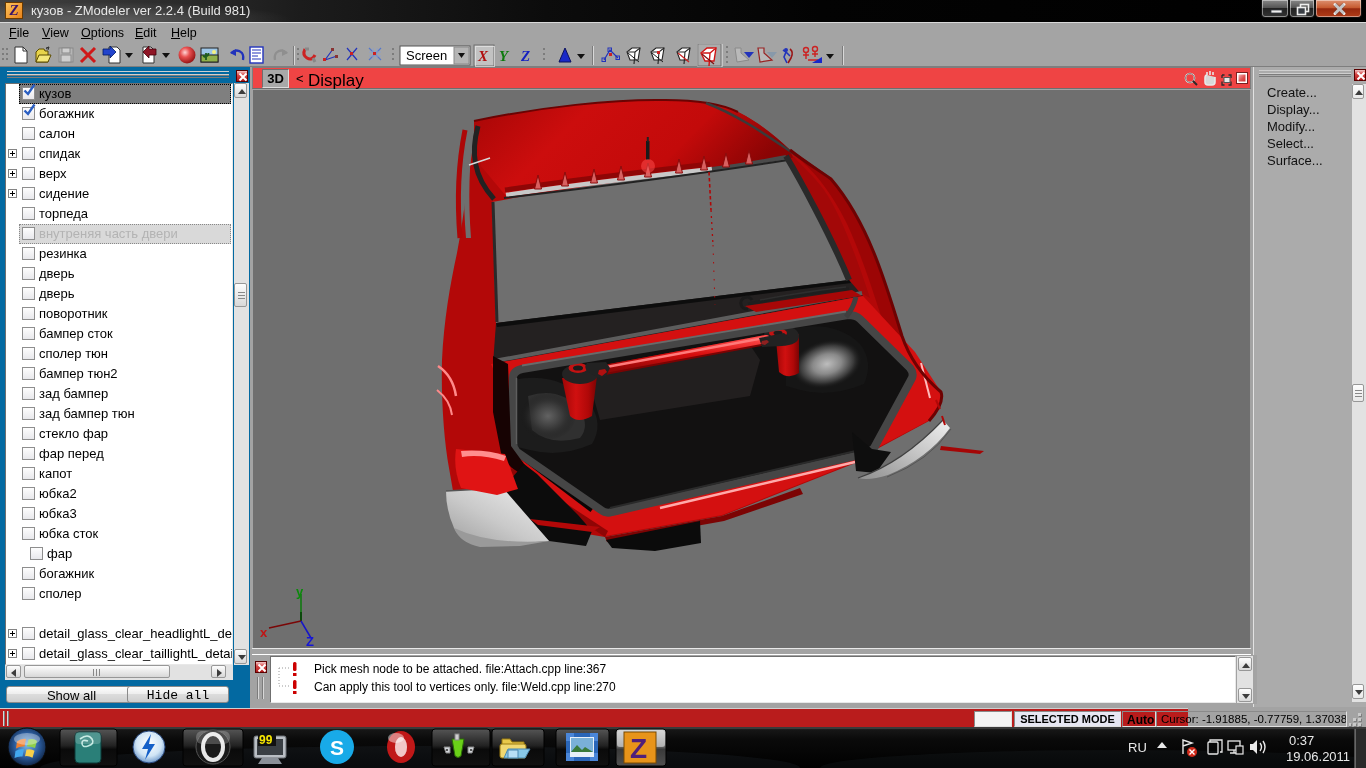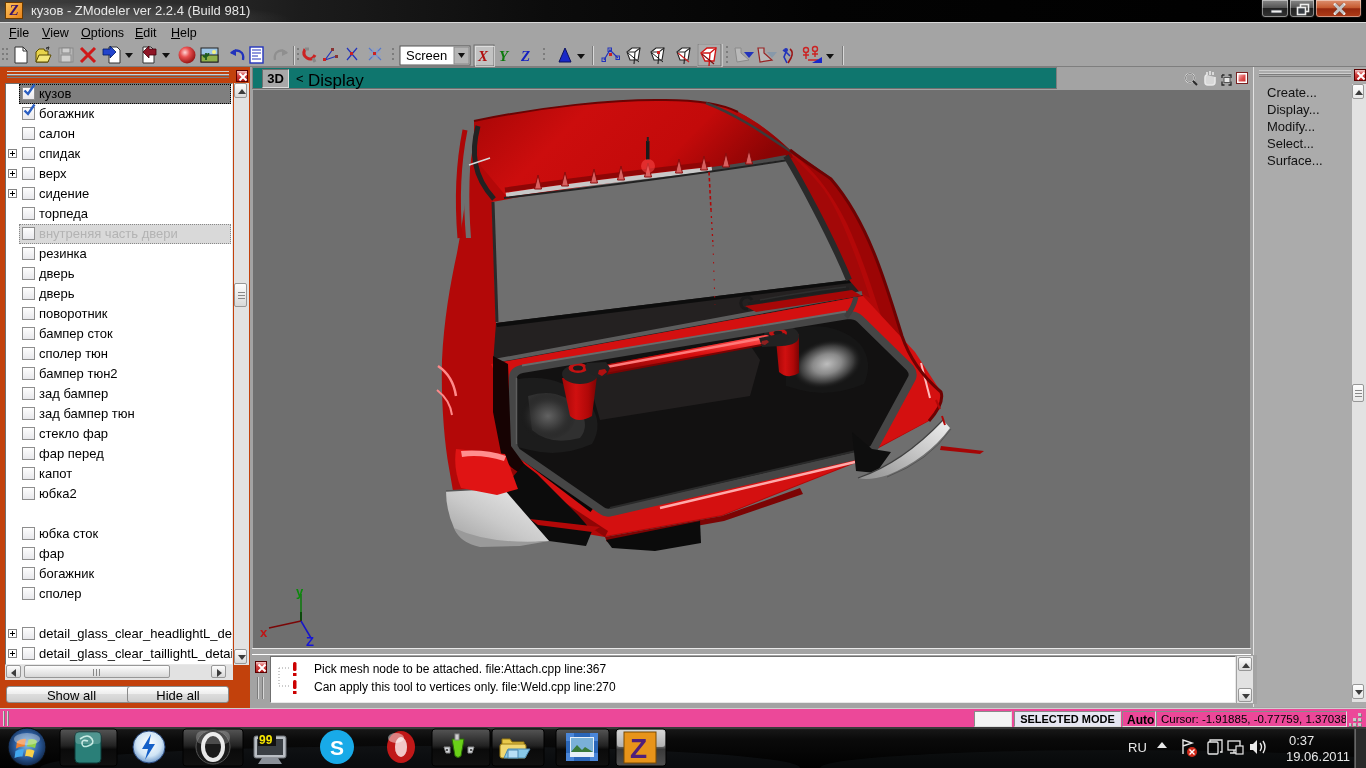--- a/index.html
+++ b/index.html
@@ -23,21 +23,21 @@
 .winbtn svg { position:absolute; left:0; top:0; }
 #menubar { position:absolute; left:0; top:22px; width:1366px; height:22px;
   background:#a4a4a4; border-top:1px solid #d9d9d9; font-size:12.5px; color:#000; }
 #menubar span { position:absolute; top:3px; }
 #menubar u { text-decoration:underline; }
 #toolbar { position:absolute; left:0; top:44px; width:1366px; height:23px;
   background:#a4a4a4; border-bottom:1px solid #7e7e7e; }
 #mainbg { position:absolute; left:0; top:67px; width:1366px; height:641px; background:#a3a3a3; }
 
 
-#lpanel { position:absolute; left:0; top:67px; width:250px; height:641px; background:#c2410c; }
+#lpanel { position:absolute; left:0; top:67px; width:250px; height:641px; background:#0369a1; }
 .grip2 { position:absolute; height:7px; border-top:1px solid #cfcfcf; border-bottom:1px solid #7c7c7c; }
 .grip2:after { content:""; position:absolute; left:0; right:0; top:2px; height:0;
   border-top:1px solid #cfcfcf; box-shadow:0 1px 0 #7c7c7c; }
 .redx { position:absolute; width:12px; height:12px; background:linear-gradient(#f2c9c9,#d84848 40%,#b01818);
   border:1px solid #5a0000; color:#fff; }
 .redx svg { position:absolute; left:0; top:0; }
 #list { position:absolute; left:5px; top:16px; width:228px; height:582px; background:#fff;
   border:1px solid #6f6f6f; border-right-color:#e8e8e8; border-bottom-color:#e8e8e8; overflow:hidden; }
 .lrow { position:absolute; left:0px; width:226px; height:20px; font-size:13px; color:#000; }
 .lrow .cb { position:absolute; left:16px; top:3px; width:13px; height:13px;
@@ -49,21 +49,21 @@
 .lrow .exp b { position:absolute; left:3px; top:1px; width:1px; height:5px; background:#000; }
 .lrow .txt { position:absolute; left:33px; top:2px; white-space:nowrap; }
 #vsb { position:absolute; right:1px; top:16px; width:15px; height:582px; background:#e2e2e2; }
 .sbtn { position:absolute; background:linear-gradient(#fdfdfd,#d8d8d8); border:1px solid #979797; border-radius:2px; }
 .tri { position:absolute; width:0; height:0; }
 #hsb { position:absolute; left:5px; top:598px; width:228px; height:15px; background:#e2e2e2; }
 .pbtn { position:absolute; height:17px; background:linear-gradient(#fdfdfd 0%,#eee 45%,#dcdcdc 50%,#cfcfcf 100%);
   border:1px solid #8a8a8a; border-radius:3px; font-size:13px; text-align:center; padding-top:1px; }
 
 
-#vhead { position:absolute; left:252px; top:67px; width:805px; height:22px; background:#0f766e;
+#vhead { position:absolute; left:252px; top:67px; width:999px; height:22px; background:#ef4444;
   border:1px solid #7e7e7e; border-bottom-color:#6e6e6e; }
 #btn3d { position:absolute; left:9px; top:1px; width:27px; height:19px; background:#a8a8a8;
   border:1px solid #6e6e6e; border-right-color:#dcdcdc; border-bottom-color:#dcdcdc;
   font-weight:bold; font-size:13px; text-align:center; padding-top:1px; }
 #vcanvas { position:absolute; left:253px; top:90px; width:997px; height:558px; background:#6f6f6f; }
 #vsplit { position:absolute; left:252px; top:648px; width:999px; height:7px; background:#a3a3a3; border-top:1px solid #e8e8e8; border-bottom:1px solid #fff; }
 #vcanvas svg { position:absolute; left:0; top:0; }
 
 
 #rpanel { position:absolute; left:1253px; top:67px; width:113px; height:640px; background:#ababab;
@@ -72,21 +72,21 @@
 #rsb { position:absolute; right:0; top:17px; width:14px; height:618px; background:#e2e2e2; }
 
 
 #log { position:absolute; left:252px; top:655px; width:1005px; height:49px; background:#a3a3a3; }
 #logbox { position:absolute; left:18px; top:1px; width:966px; height:47px; background:#fff;
   border:1px solid #6f6f6f; border-right-color:#e8e8e8; border-bottom-color:#e8e8e8; }
 #logsb { position:absolute; left:985px; top:1px; width:16px; height:47px; background:#e2e2e2; }
 .logrow { position:absolute; left:20px; font-size:12px; color:#000; white-space:nowrap; }
 
 
-#statusbar { position:absolute; left:0; top:708px; width:1366px; height:19px; background:#ec4899;
+#statusbar { position:absolute; left:0; top:708px; width:1188px; height:19px; background:#b91c1c;
   border-top:1px solid #cfcfcf; font-size:12px; }
 .sbox { position:absolute; top:2px; height:16px; border:1px solid #8a8a8a;
   border-right-color:#e0e0e0; border-bottom-color:#e0e0e0; padding:1px 4px 0 4px; white-space:nowrap; overflow:hidden; }
 
 
 #taskbar { position:absolute; left:0; top:727px; width:1366px; height:41px;
   background:linear-gradient(#2e2e2e 0%,#161616 8%,#0a0a0a 30%,#000 100%); }
 </style>
 </head>
 <body>
@@ -397,25 +397,29 @@
         <span class="txt" style="">стекло фар</span>
       </div>
     <div class="lrow" style="top:380px;">
         <span class="cb"></span>
         <span class="txt" style="">капот</span>
       </div>
     <div class="lrow" style="top:400px;">
         <span class="cb"></span>
         <span class="txt" style="">юбка2</span>
       </div>
+    <div class="lrow" style="top:420px;">
+        <span class="cb"></span>
+        <span class="txt" style="">юбка3</span>
+      </div>
     <div class="lrow" style="top:440px;">
         <span class="cb"></span>
         <span class="txt" style="">юбка сток</span>
       </div>
-    <div class="lrow" style="top:460px;">
+    <div class="lrow" style="top:460px;margin-left:8px;">
         <span class="cb"></span>
         <span class="txt" style="">фар</span>
       </div>
     <div class="lrow" style="top:480px;">
         <span class="cb"></span>
         <span class="txt" style="">богажник</span>
       </div>
     <div class="lrow" style="top:500px;">
         <span class="cb"></span>
         <span class="txt" style="">сполер</span>
@@ -453,21 +457,21 @@
         <span class="tri" style="left:4px; top:3px; border-top:4px solid transparent; border-bottom:4px solid transparent; border-right:5px solid #3c3c3c;"></span>
       </div>
     <div class="sbtn" style="left:19px; top:0px; width:146px; height:13px;">
         <span style="position:absolute; left:68px; top:3px; width:1px; height:7px; background:#888; box-shadow:3px 0 0 #888, 6px 0 0 #888;"></span>
       </div>
     <div class="sbtn" style="left:206px; top:0px; width:15px; height:13px;">
         <span class="tri" style="left:5px; top:3px; border-top:4px solid transparent; border-bottom:4px solid transparent; border-left:5px solid #3c3c3c;"></span>
       </div>
   </div>
   <div class="pbtn" style="left:6px; top:619px; width:131px;">Show all</div>
-  <div class="pbtn" style="left:127px; top:619px; width:102px;">Hide all</div>
+  <div class="pbtn" style="left:127px; top:619px; width:102px;font-family:Liberation Mono, monospace;">Hide all</div>
 </div>
 
 <div id="vhead">
   <div id="btn3d">3D</div>
   <div style="position:absolute; left:43px; top:3px; font-size:13px;">&lt;</div>
   <div style="position:absolute; left:55px; top:3px; font-size:17px;">Display</div>
   <div style="position:absolute; left:930px; top:3px; width:66px; height:17px;">
     <svg width="66" height="17">
       <circle cx="7" cy="7" r="4.5" fill="none" stroke="#f2f2f2" stroke-width="1.6"></circle>
       <circle cx="7" cy="7" r="4.5" fill="none" stroke="#3a3a3a" stroke-width="0.6"></circle>

